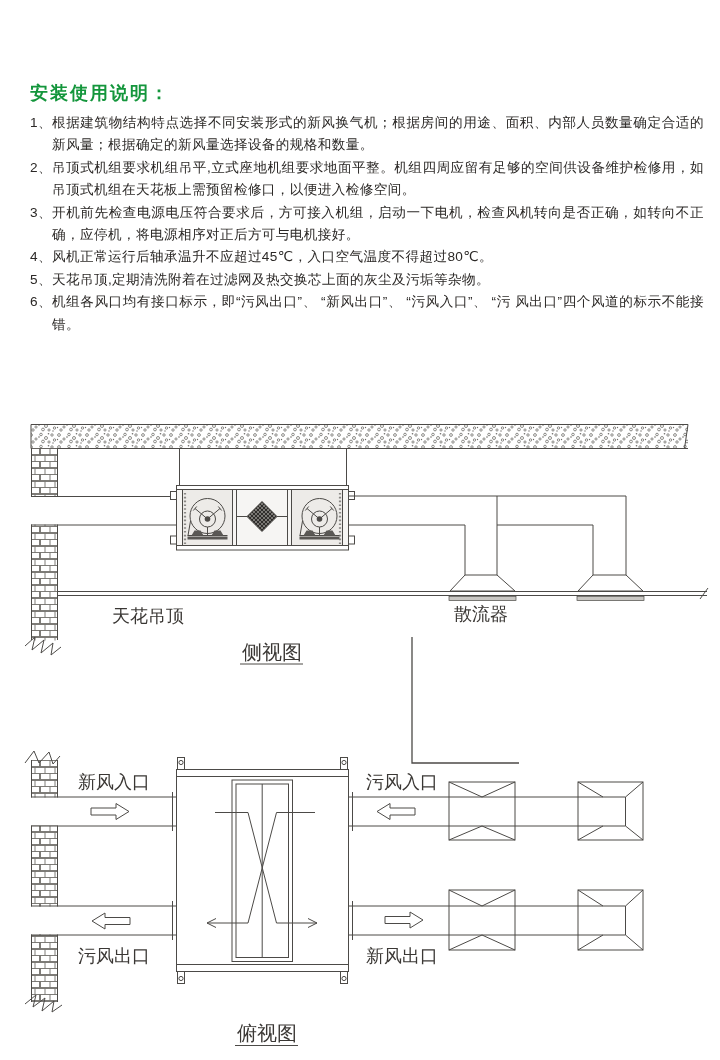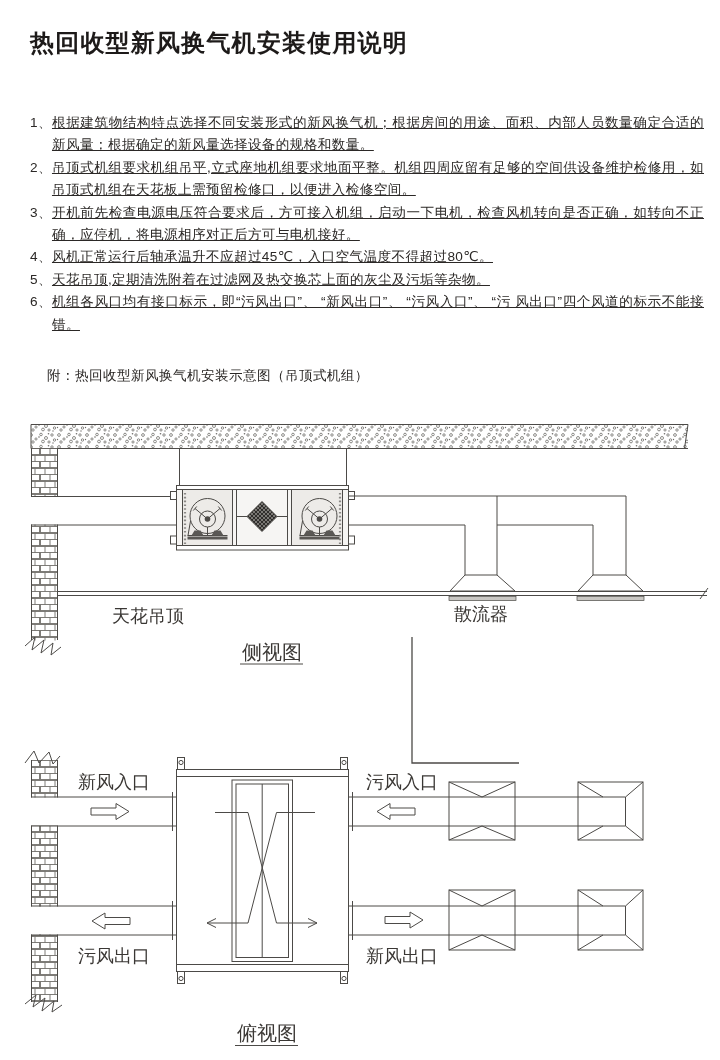--- a/index.html
+++ b/index.html
@@ -5,33 +5,33 @@
   html,body{margin:0;padding:0;background:#ffffff;}
   .page{position:relative;width:720px;height:1060px;background:#fff;overflow:hidden;
         font-family:"Liberation Sans","DejaVu Sans",sans-serif;color:#2b2826;}
   .page-title{position:absolute;left:30px;top:28px;font-size:24px;font-weight:bold;
         letter-spacing:1.2px;color:#1d1a19;margin:0;line-height:30px;}
   .section-heading{position:absolute;left:30px;top:81px;font-size:18px;font-weight:bold;
         letter-spacing:2px;margin:0;line-height:24px;}
   .instructions{position:absolute;left:30px;top:112px;width:674px;}
   .inst-item{display:flex;font-size:13.6px;line-height:22.4px;letter-spacing:0.4px;}
   .inst-marker{flex:0 0 20px;}
-  .inst-text{flex:1;text-align:justify;text-justify:inter-ideograph;text-decoration:underline;}
+  .inst-text{flex:1;text-align:justify;text-justify:inter-ideograph;}
   .appendix{position:absolute;left:47px;top:366px;font-size:13.6px;letter-spacing:0.4px;
         margin:0;line-height:20px;}
   .diagram-svg{position:absolute;left:0;top:410px;}
   .dlabel{font-family:"Liberation Serif","DejaVu Serif",serif;fill:#3a3734;stroke:none;}
 </style>
 </head>
 <body>
 
 <div class="page">
 
-  <h1 class="page-title">热回收型新风换气机安装使用说明</h1>
-
+
+  <h2 class="section-heading" style="color:#14963c;">安装使用说明：</h2>
 
   <div class="instructions">
     <div class="inst-item">
       <span class="inst-marker">1、</span>
       <span class="inst-text">根据建筑物结构特点选择不同安装形式的新风换气机；根据房间的用途、面积、内部人员数量确定合适的新风量；根据确定的新风量选择设备的规格和数量。</span>
     </div>
     <div class="inst-item">
       <span class="inst-marker">2、</span>
       <span class="inst-text">吊顶式机组要求机组吊平,立式座地机组要求地面平整。机组四周应留有足够的空间供设备维护检修用，如吊顶式机组在天花板上需预留检修口，以便进入检修空间。</span>
     </div>
@@ -46,21 +46,20 @@
     <div class="inst-item">
       <span class="inst-marker">5、</span>
       <span class="inst-text">天花吊顶,定期清洗附着在过滤网及热交换芯上面的灰尘及污垢等杂物。</span>
     </div>
     <div class="inst-item">
       <span class="inst-marker">6、</span>
       <span class="inst-text">机组各风口均有接口标示，即“污风出口”、 “新风出口”、 “污风入口”、 “污 风出口”四个风道的标示不能接错。</span>
     </div>
   </div>
 
-  <p class="appendix">附：热回收型新风换气机安装示意图（吊顶式机组）</p>
 
   <svg class="diagram-svg" width="720" height="650" viewBox="0 410 720 650" xmlns="http://www.w3.org/2000/svg">
     <defs>
       <pattern id="brick" width="20" height="13" patternUnits="userSpaceOnUse">
         <rect width="20" height="13" fill="#ffffff"></rect>
         <path d="M0,0.5H20 M0,6.5H20 M0,12.5H20 M5,0.5V6.5 M15,0.5V6.5 M10,6.5V12.5 M0.5,6.5V12.5 M19.5,6.5V12.5" stroke="#6f6d69" stroke-width="0.9" fill="none"></path>
       </pattern>
       <pattern id="stipple" width="28" height="12" patternUnits="userSpaceOnUse">
         <rect width="28" height="12" fill="#ffffff"></rect>
         <g stroke="#6f6d69" stroke-width="0.8" fill="none">

